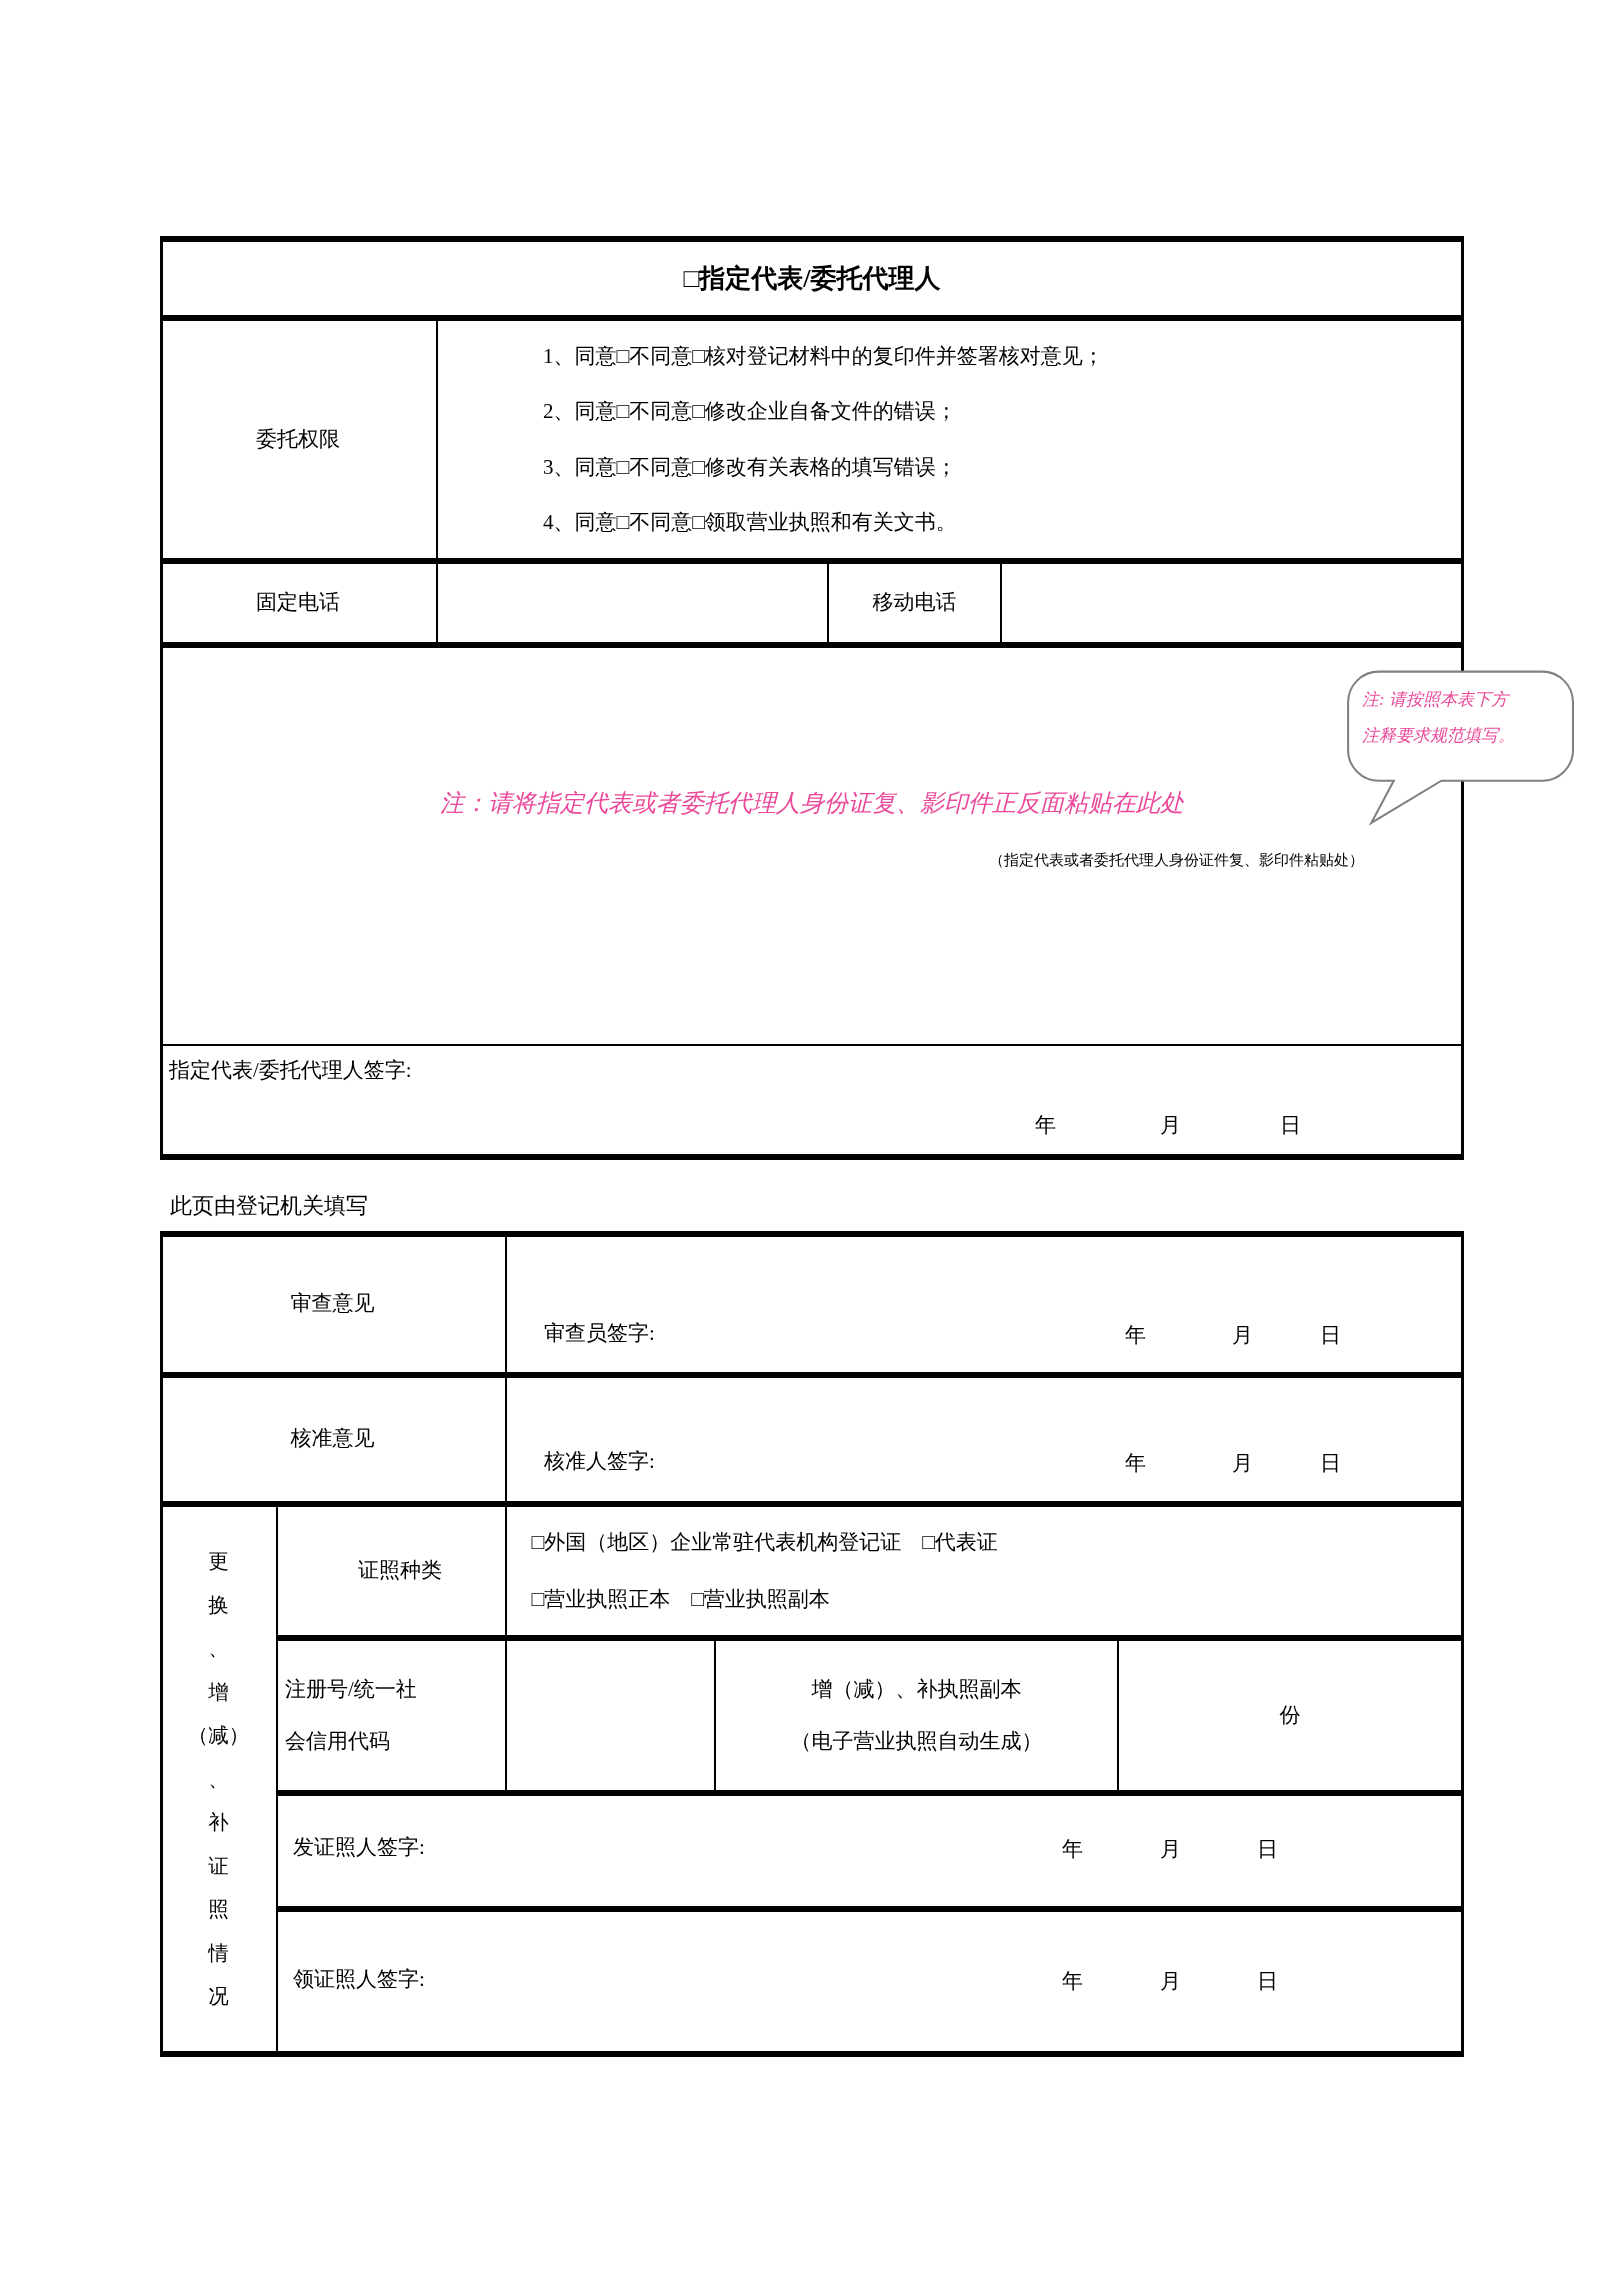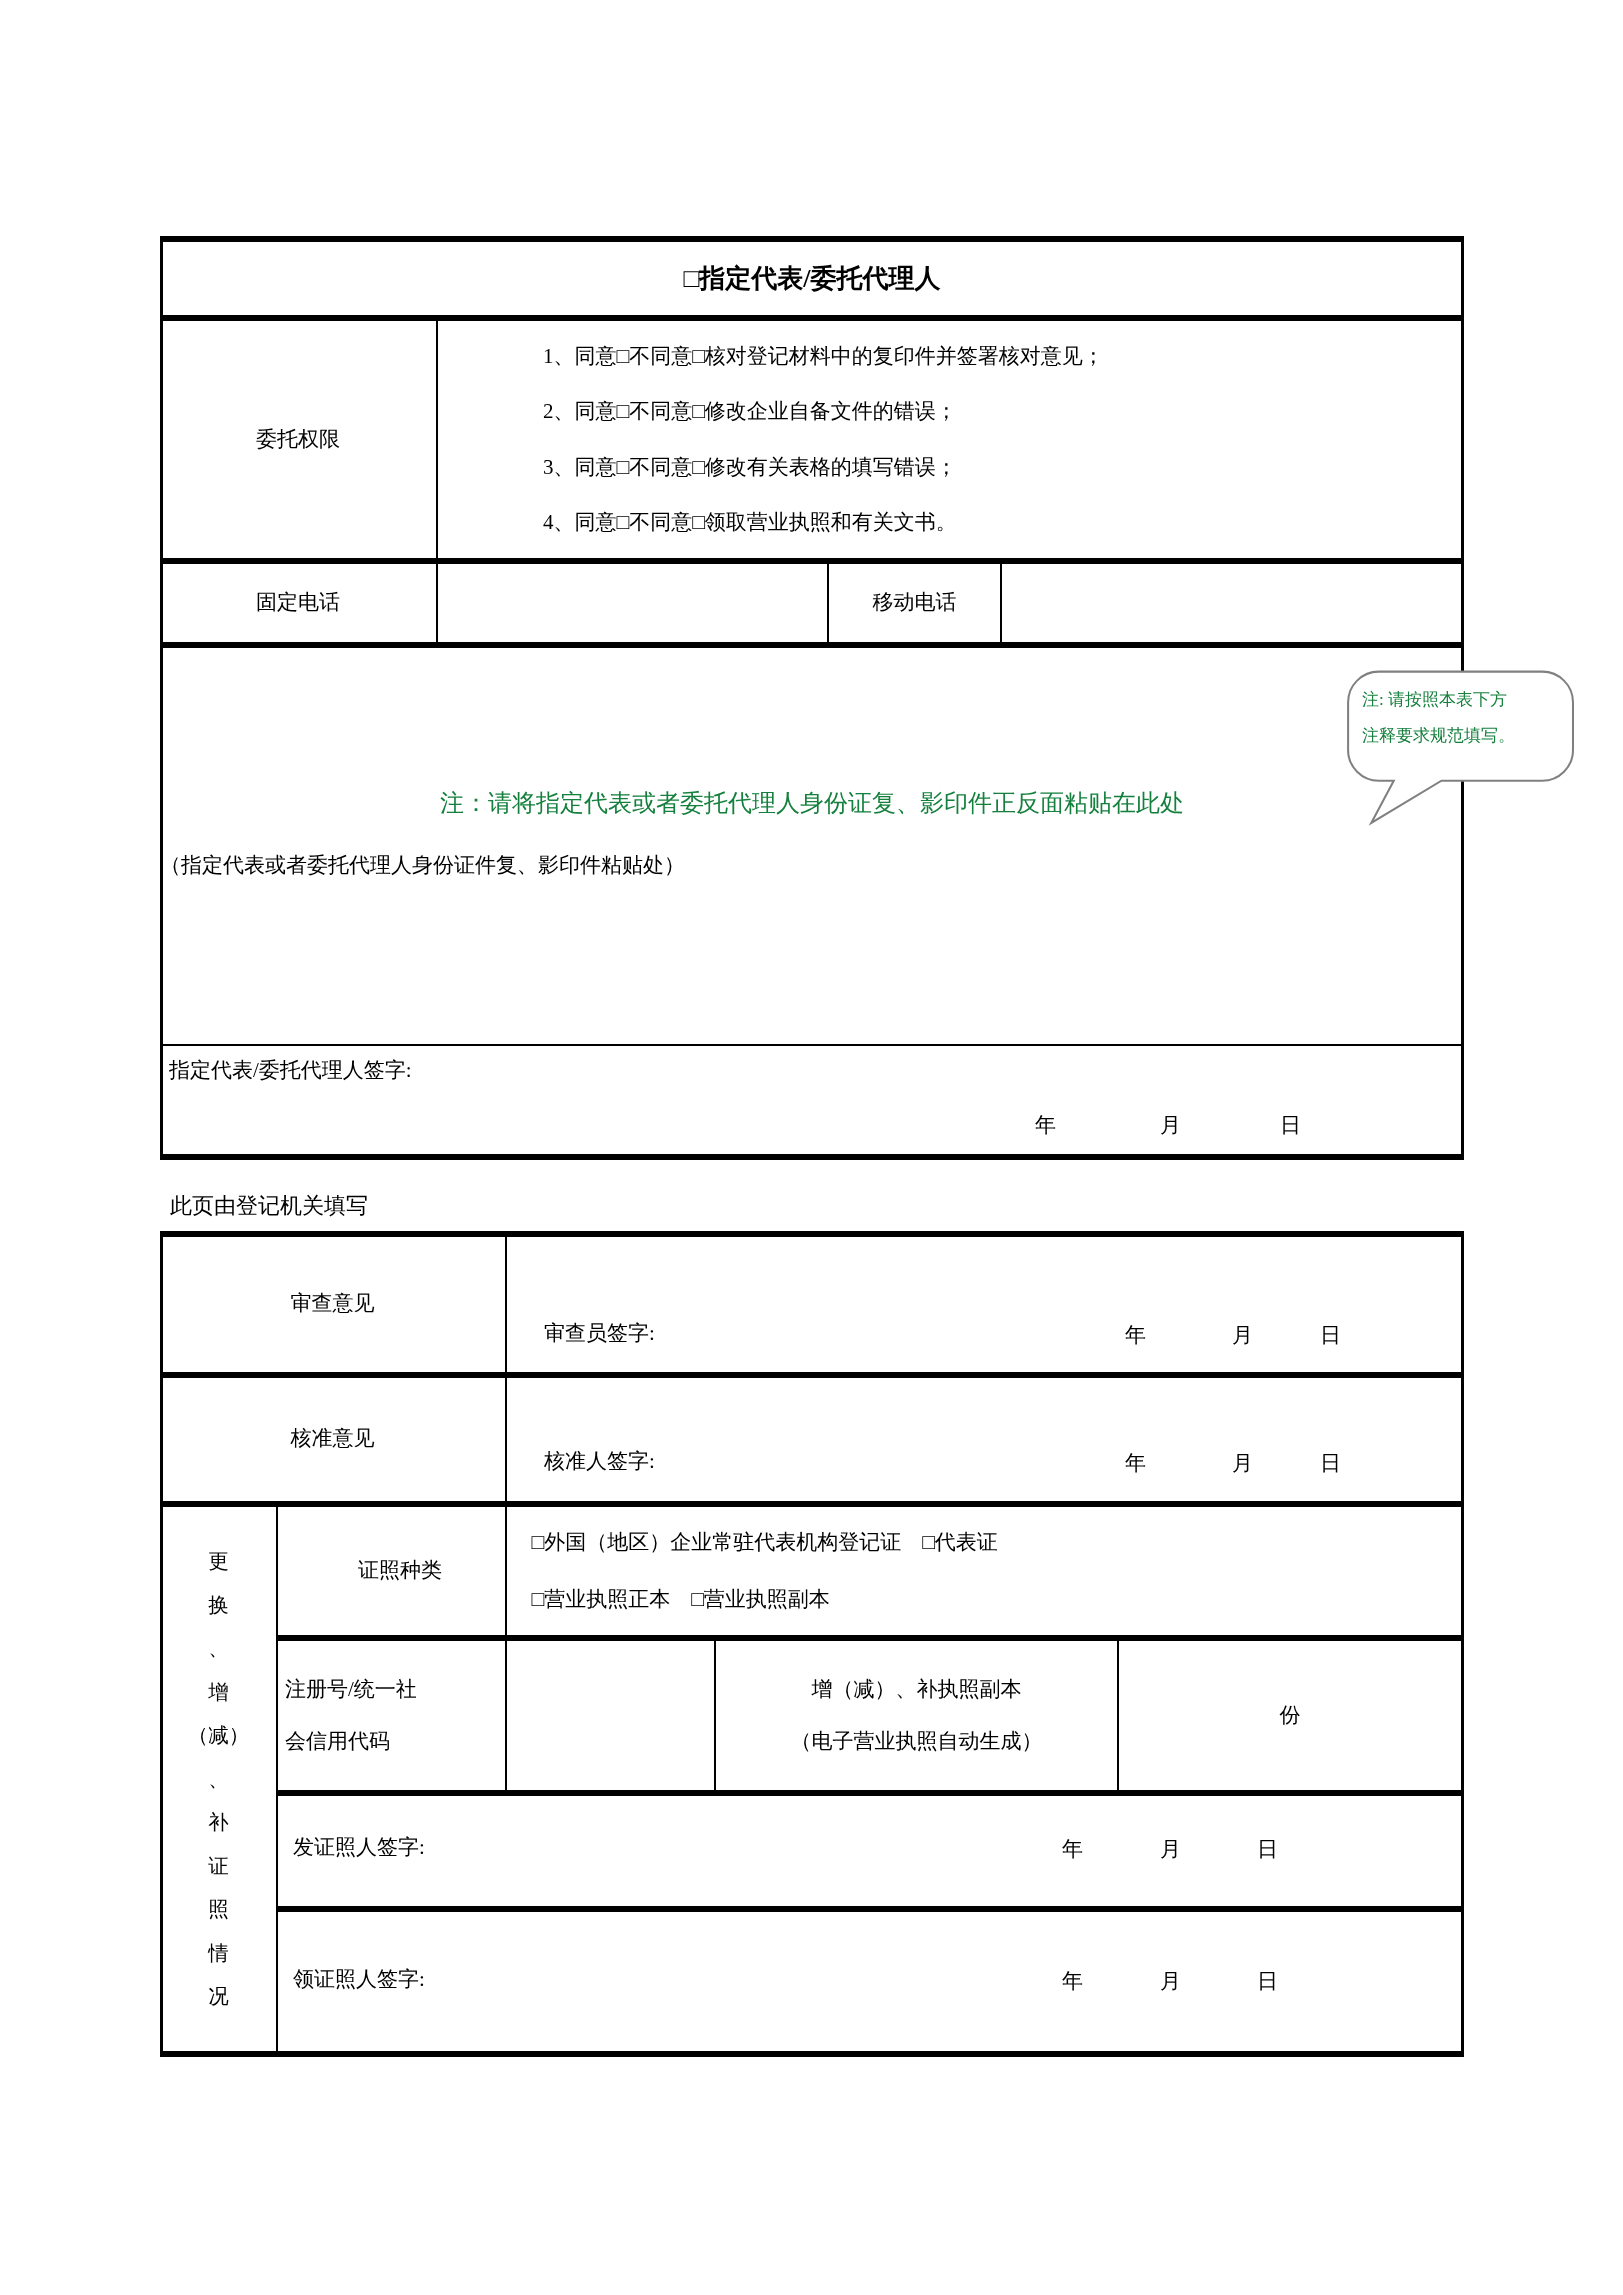--- a/index.html
+++ b/index.html
@@ -5,21 +5,21 @@
   html,body{margin:0;padding:0;}
   body{
     width:1623px;height:2295px;position:relative;background:#ffffff;
     font-family:"Liberation Serif","DejaVu Serif",serif;color:#000;
   }
   .line{position:absolute;background:#000;}
   .cell{position:absolute;display:flex;}
   .center{align-items:center;justify-content:center;}
   .txt{font-size:21px;line-height:1.2;}
   .abs{position:absolute;}
-  .red{color:#15803d;}
+  .red{color:#ec4899;font-style:italic;}
   .datechar{position:absolute;font-size:21px;}
   .sidechar{font-size:20.5px;line-height:1;}
   #bubble-text{line-height:2.1;}
 </style>
 </head>
 <body>
 
 <div class="line" style="left:160px;top:236px;width:1304px;height:6.1px;"></div>
 <div class="line" style="left:160px;top:315px;width:1304px;height:6.1px;"></div>
 <div class="line" style="left:160px;top:558px;width:1304px;height:6.1px;"></div>
@@ -42,21 +42,21 @@
   <div class="txt">3、同意□不同意□修改有关表格的填写错误；</div>
   <div class="txt">4、同意□不同意□领取营业执照和有关文书。</div>
 </div>
 
 <div class="cell center txt" style="left:160px;top:561px;width:276px;height:84px;">固定电话</div>
 <div class="cell" style="left:438px;top:561px;width:389px;height:84px;"></div>
 <div class="cell center txt" style="left:829px;top:561px;width:171px;height:84px;">移动电话</div>
 <div class="cell" style="left:1002px;top:561px;width:459px;height:84px;"></div>
 
 <div class="abs red" style="left:160px;top:787px;width:1304px;text-align:center;font-size:24px;">注：请将指定代表或者委托代理人身份证复、影印件正反面粘贴在此处</div>
-<div class="abs" style="left:160px;top:851px;width:1204px;text-align:left;font-size:21px;">（指定代表或者委托代理人身份证件复、影印件粘贴处）</div>
+<div class="abs" style="left:160px;top:851px;width:1204px;text-align:right;font-size:15px;">（指定代表或者委托代理人身份证件复、影印件粘贴处）</div>
 
 <span class="abs txt" style="left:169px;top:1058px;">指定代表/委托代理人签字:</span>
 <span class="datechar" style="left:1035px;top:1111px;">年</span>
 <span class="datechar" style="left:1160px;top:1111px;">月</span>
 <span class="datechar" style="left:1280px;top:1111px;">日</span>
 
 <svg style="position:absolute;left:1329px;top:658px;width:259px;height:184px;z-index:5;" viewBox="0 0 380 270" xmlns="http://www.w3.org/2000/svg">
   <path d="M 73,20 H 313 A 45,45 0 0 1 358,65 V 135 A 45,45 0 0 1 313,180 H 165 L 62,242 L 95,180 H 73 A 45,45 0 0 1 28,135 V 65 A 45,45 0 0 1 73,20 Z" fill="#ffffff" stroke="#808080" stroke-width="3"></path>
 </svg>
 <div class="abs red" id="bubble-text" style="left:1362px;top:682px;width:205px;font-size:17px;z-index:6;">

